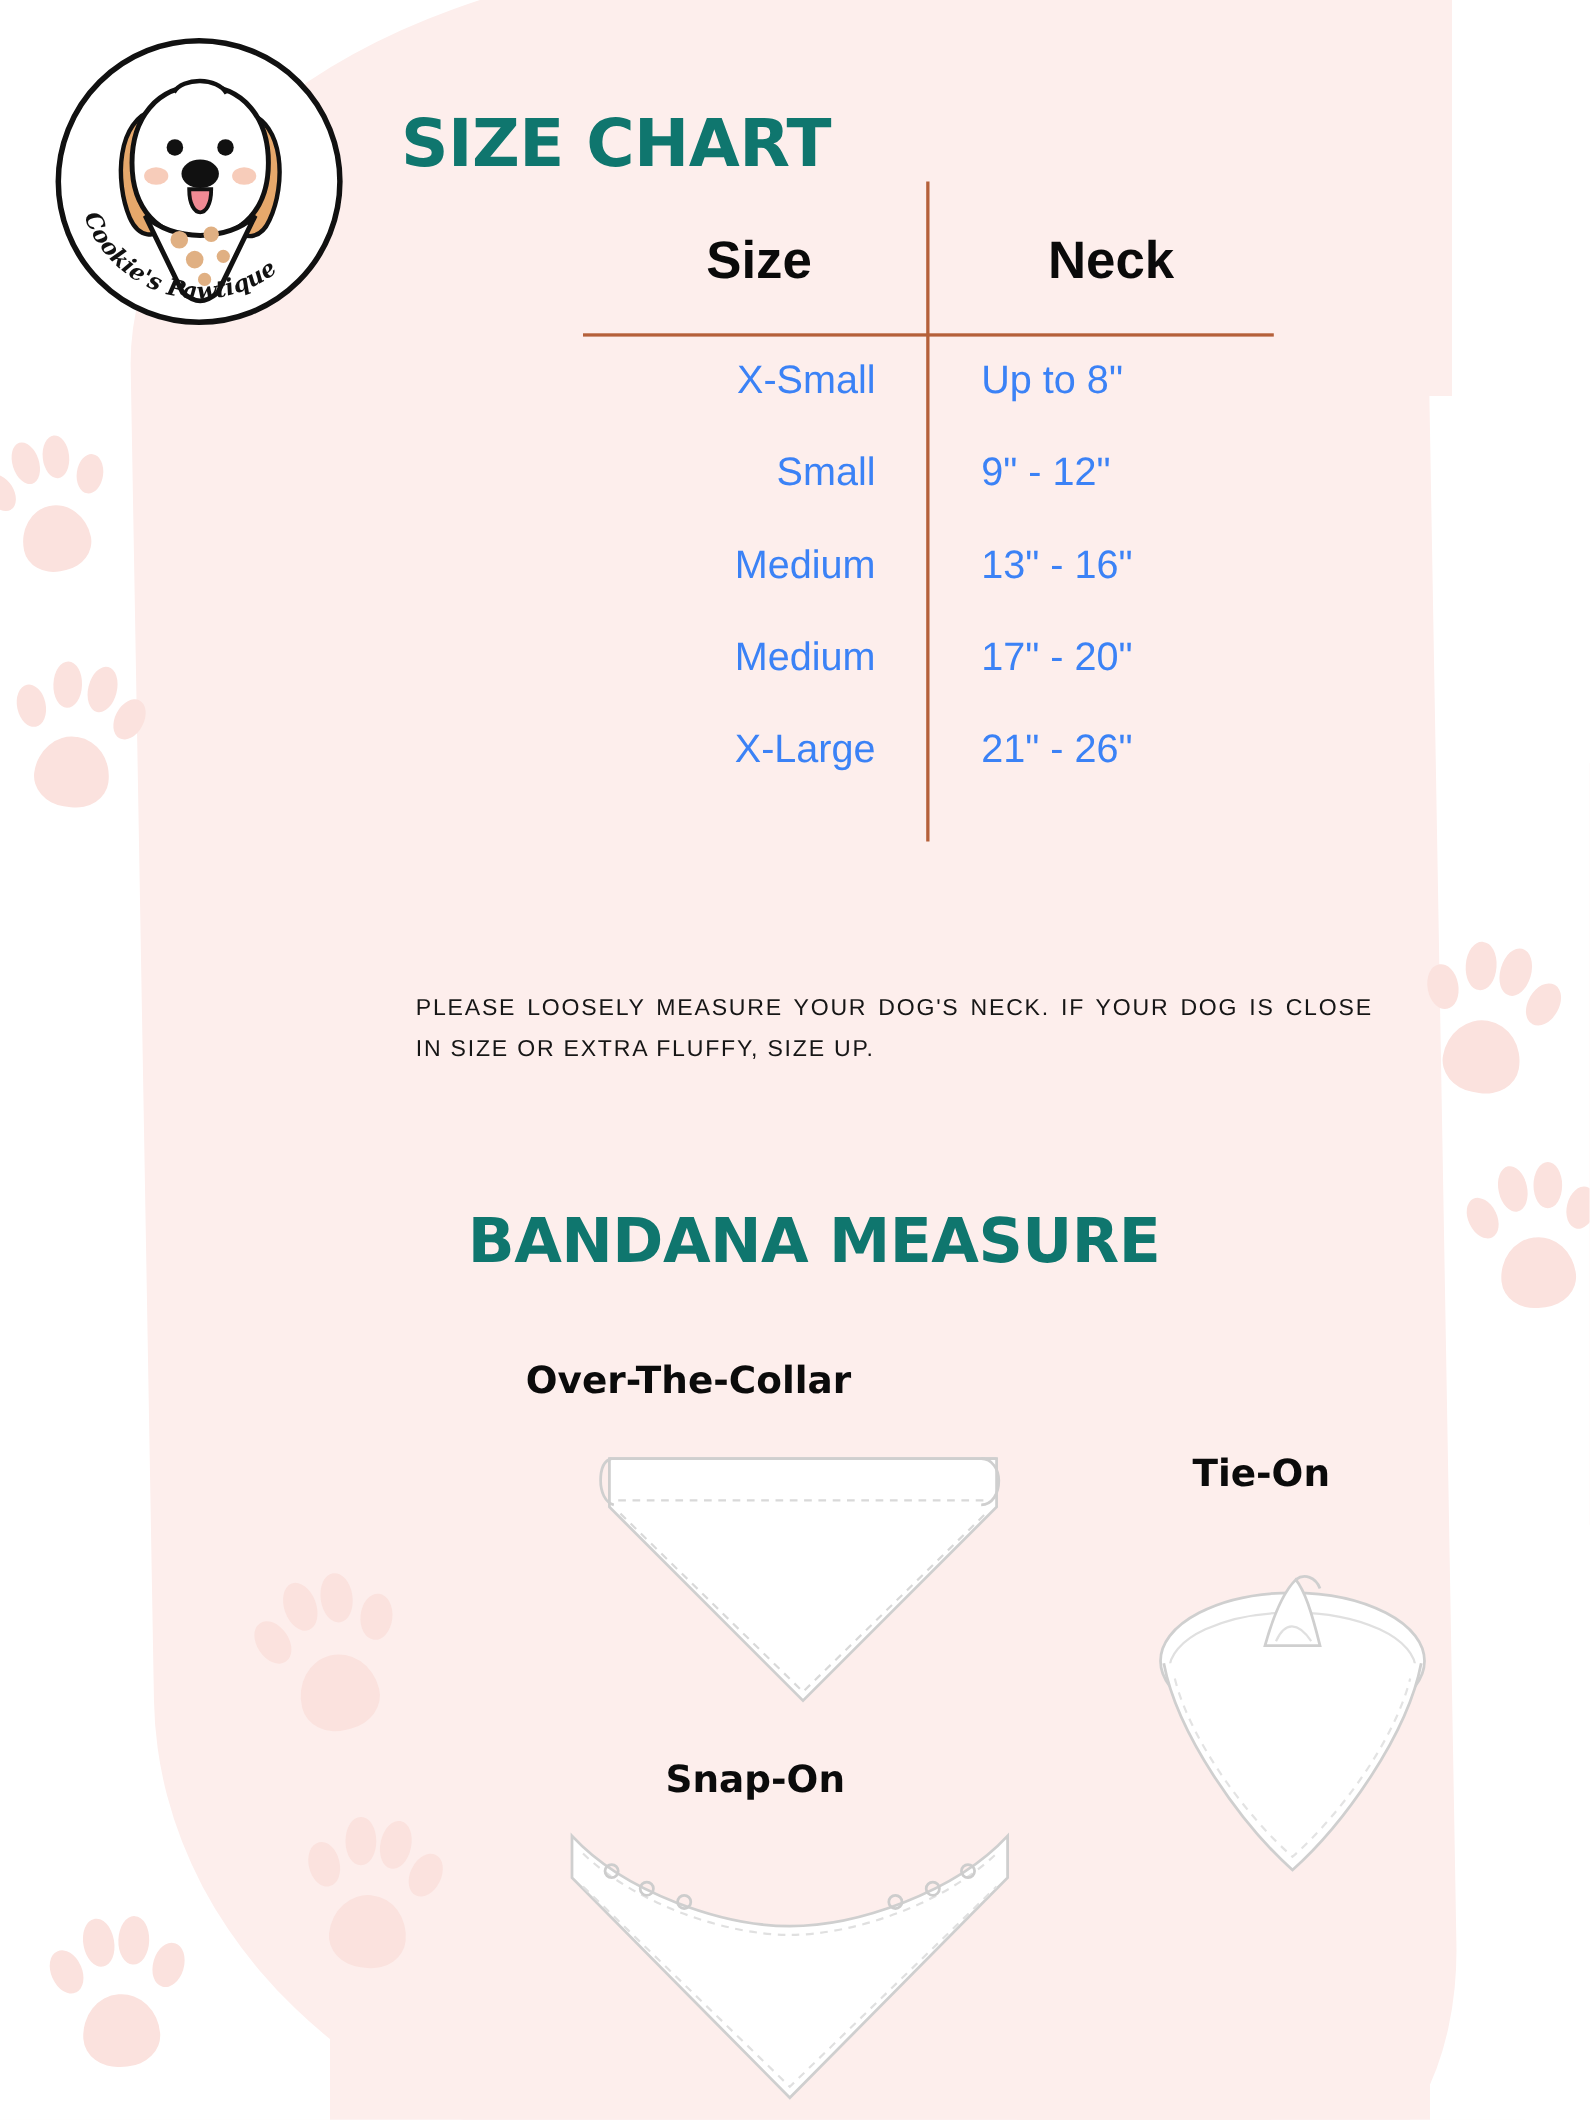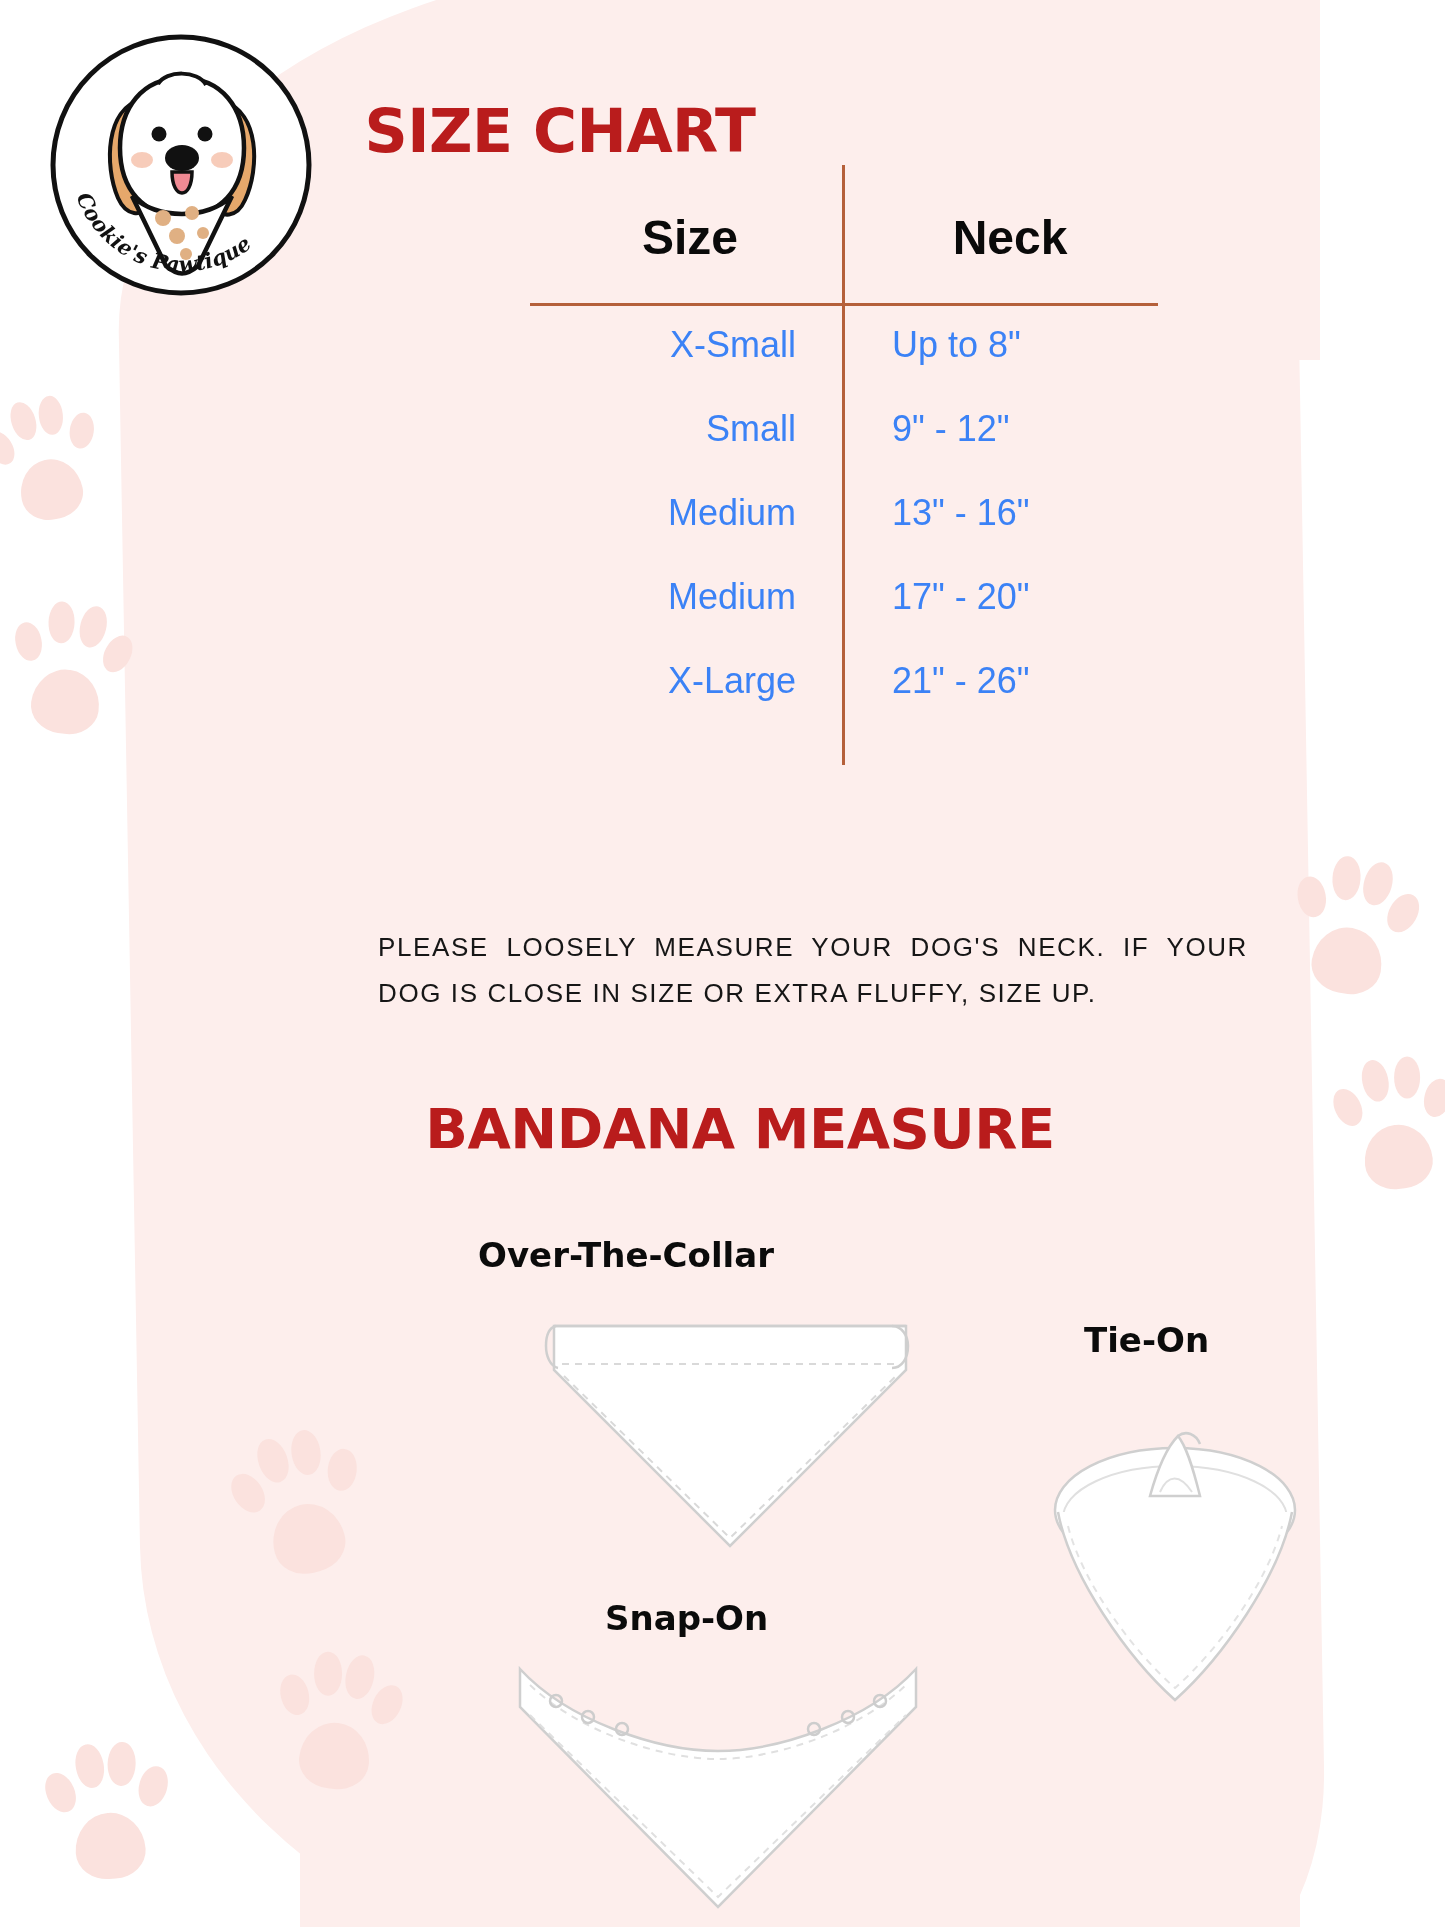--- a/index.html
+++ b/index.html
@@ -87,21 +87,21 @@
     z-index: 4;
   }
 
   .title {
     position: absolute;
     width: 100%;
     text-align: center;
     font-family: "DejaVu Sans", sans-serif;
     font-weight: 900;
     letter-spacing: -0.5px;
-    color: #b91c1c;
+    color: #0f766e;
   }
   #size-chart-title {
     top: 96px;
     left: 110px;
     width: 900px;
     font-size: 60px;
   }
   #bandana-styles-title {
     top: 1096px;
     left: 240px;
@@ -152,23 +152,23 @@
     font-size: 36px;
     color: #3b82f6;
     padding: 21px 0;
   }
   .trow .col-size { text-align: right; padding-right: 54px; box-sizing: border-box; }
   .trow .col-neck { text-align: left;  padding-left: 42px; box-sizing: border-box; }
 
   .note {
     position: absolute;
     left: 378px;
-    top: 924px;
+    top: 898px;
     width: 870px;
-    font-size: 26px;
+    font-size: 21px;
     letter-spacing: 1.6px;
     line-height: 1.78;
     text-align: justify;
     color: #161616;
   }
 
   
   .style-label {
     position: absolute;
     font-family: "DejaVu Sans", sans-serif;

